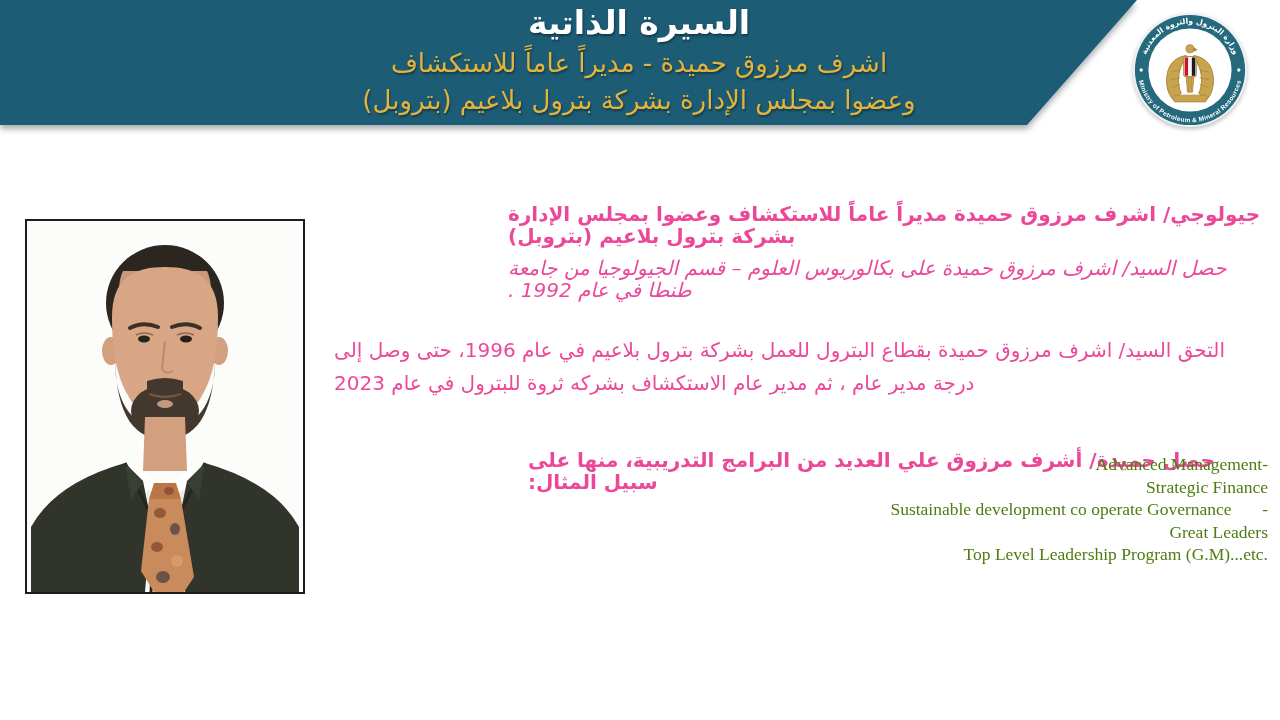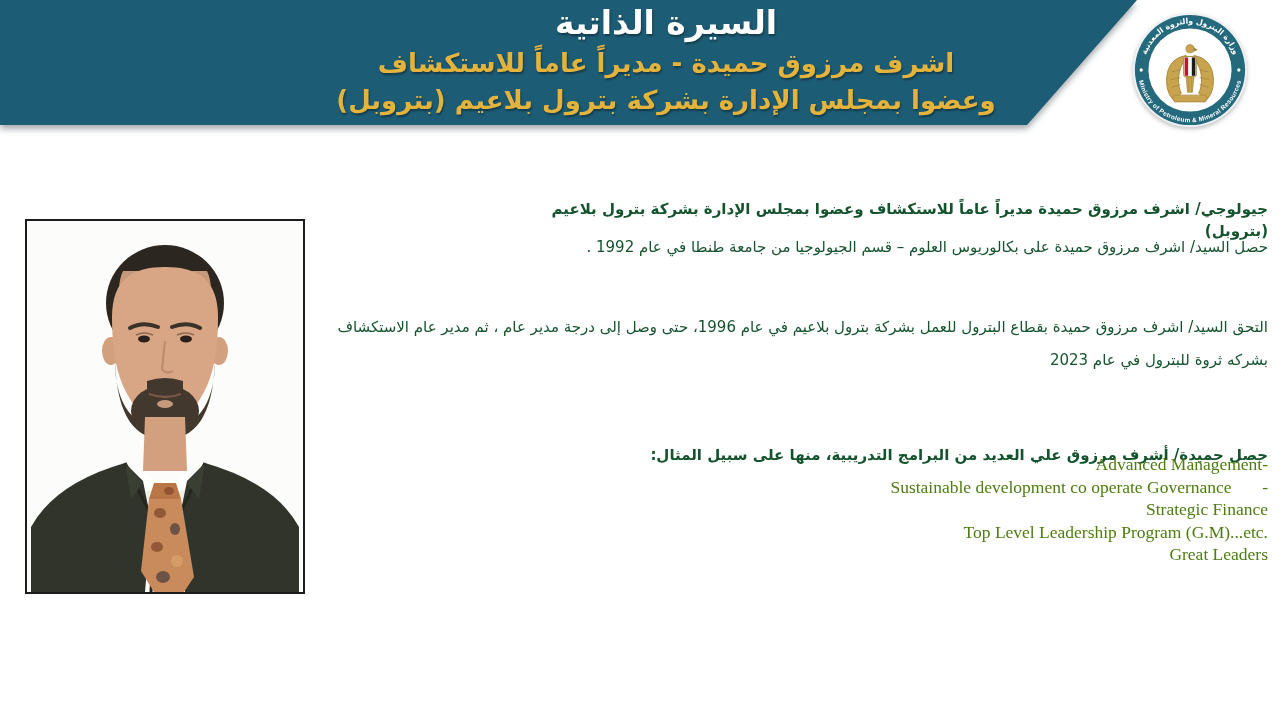--- a/index.html
+++ b/index.html
@@ -13,50 +13,50 @@
     position:absolute;left:0;top:0;width:1280px;height:140px;
     filter:drop-shadow(0 4px 3px rgba(60,70,80,.45));
     z-index:1;
   }
   .banner{
     position:absolute;left:0;top:0;width:1280px;height:125px;
     background:#1d5c75;
     clip-path:polygon(0 0,1137px 0,1027px 125px,0 125px);
   }
   .banner-text{
-    position:absolute;left:166px;top:1px;width:1000px;
+    position:absolute;left:139px;top:1px;width:1000px;
     text-align:center;z-index:2;
   }
   .banner-title{
     color:#ffffff;font-size:33px;font-weight:bold;line-height:44px;
     text-shadow:1px 2px 2px rgba(0,0,0,.35);
   }
   .banner-sub{
-    color:#e4b33c;font-size:26px;font-weight:bold;line-height:37px;
+    color:#e4b33c;font-size:26px;font-weight:normal;line-height:37px;
     text-shadow:1px 2px 2px rgba(0,0,0,.35);
   }
   
   .logo{
     position:absolute;left:1132px;top:12px;width:116px;height:116px;z-index:3;
     filter:drop-shadow(0 2px 2px rgba(0,0,0,.25));
   }
   
   .photo-frame{
     position:absolute;left:25px;top:219px;width:276px;height:371px;
     border:2px solid #1c1c1c;background:#fbfbf9;box-sizing:content-box;
   }
   
   .arabic-par{
-    position:absolute;right:12px;direction:rtl;text-align:right;
-    color:#14532d;font-size:15px;line-height:22px;
+    position:absolute;right:12px;direction:rtl;text-align:left;
+    color:#ec4899;font-size:20px;line-height:22px;
     font-family:"DejaVu Sans","Liberation Serif",sans-serif;
   }
   .p-intro{top:183px;width:760px;font-weight:bold;}
-  .p-edu{top:221px;width:760px;}
-  .p-career{top:296px;width:934px;line-height:33px;}
+  .p-edu{top:237px;width:760px;font-style:italic;}
+  .p-career{top:314px;width:934px;line-height:33px;}
   .p-training{top:429px;width:740px;font-weight:bold;}
   .training-list{
     position:absolute;right:12px;top:453px;width:720px;
     direction:ltr;text-align:right;
     font-family:"Liberation Serif","DejaVu Sans",serif;
     font-size:17.5px;line-height:22.5px;color:#4d7c0f;
   }
   .training-item{display:block;white-space:pre;}
 </style>
 </head>
@@ -174,17 +174,17 @@
   </svg>
 </div>
 
 <p class="arabic-par p-intro">جيولوجي/ اشرف مرزوق حميدة مديراً عاماً للاستكشاف وعضوا بمجلس الإدارة بشركة بترول بلاعيم (بتروبل)</p>
 <p class="arabic-par p-edu">حصل السيد/ اشرف مرزوق حميدة  على بكالوريوس العلوم – قسم الجيولوجيا من جامعة طنطا في عام 1992 .</p>
 <p class="arabic-par p-career">التحق السيد/ اشرف مرزوق حميدة بقطاع البترول للعمل بشركة بترول بلاعيم في عام 1996، حتى وصل إلى درجة مدير عام ، ثم مدير عام الاستكشاف بشركه ثروة للبترول في عام 2023</p>
 <p class="arabic-par p-training">حصل حميدة/ أشرف مرزوق علي العديد من البرامج التدريبية، منها على سبيل المثال:</p>
 
 <div class="training-list">
   <span class="training-item">Advanced Management-</span>
+  <span class="training-item">Strategic Finance</span>
   <span class="training-item">Sustainable development co operate Governance&nbsp;&nbsp;&nbsp;&nbsp;&nbsp;&nbsp;&nbsp;-</span>
-  <span class="training-item">Strategic Finance</span>
+  <span class="training-item">Great Leaders</span>
   <span class="training-item">Top Level Leadership Program (G.M)...etc.</span>
-  <span class="training-item">Great Leaders</span>
 </div>
 
 </body></html>

